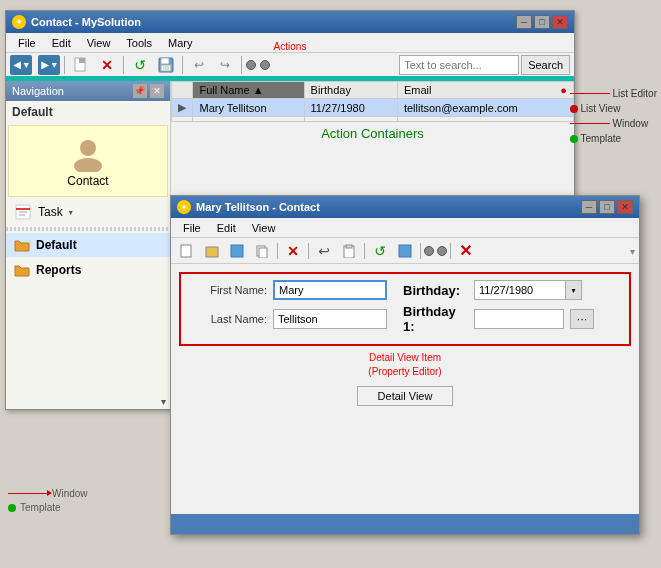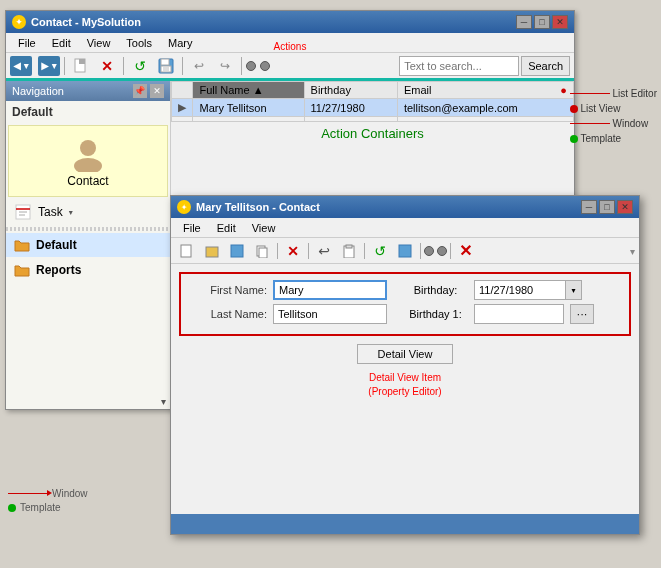--- a/index.html
+++ b/index.html
@@ -92,21 +92,21 @@
     .menu-item {
       padding: 2px 8px;
       font-size: 11px;
       cursor: pointer;
       text-align: center;
     }
 
     
     .toolbar {
       background: #f0f0f0;
-      border-bottom: 3px solid #14b8a6;
+      border-bottom: 5px solid #14b8a6;
       display: flex;
       align-items: center;
       height: 28px;
       padding: 2px 4px;
       gap: 2px;
       position: relative;
     }
 
     .toolbar-btn {
       width: 24px;
@@ -393,22 +393,23 @@
 
     .form-right {
       display: flex;
       align-items: center;
       gap: 6px;
       margin-left: 10px;
     }
 
     .form-right-label {
       width: 65px;
-      font-size: 11px;
-      text-align: center;
+      font-size: 13px;
+      text-align: left;
+      font-weight: bold;
     }
 
     .detail-view-btn {
       display: block;
       margin: 6px auto;
       padding: 3px 20px;
       background: #f0f0f0;
       border: 1px solid #aaa;
       font-size: 11px;
       cursor: pointer;
@@ -794,29 +795,29 @@
         <span class="form-label">Last Name:</span>
         <input class="form-input form-input-wide" type="text" value="Tellitson" style="">
         <div class="form-right">
           <span class="form-right-label">Birthday 1:</span>
           <input class="form-input" style="width: 90px;" type="text" value="">
           <button class="ellipsis-btn">···</button>
         </div>
       </div>
     </div>
 
-    <div style="text-align:center; margin-top:8px;">
-      <button class="detail-view-btn">Detail View</button>
-    </div>
-
     <div style="text-align:center; margin-top:4px;">
       <span style="color:red; font-size:10px;">Detail View Item</span>
       <br>
       <span style="color:red; font-size:10px;">(Property Editor)</span>
     </div>
+
+    <div style="text-align:center; margin-top:8px;">
+      <button class="detail-view-btn">Detail View</button>
+    </div>
   </div>
 
   <div class="detail-bottom-bar"></div>
 </div>
 
 <div style="position:absolute; bottom:55px; left:8px; font-size:10px; color:#555;">
   <div style="display:flex; align-items:center; gap:4px; margin-bottom:3px;">
     <div style="width:40px; height:1px; background:#cc0000; position:relative;">
       <div style="position:absolute;right:-4px;top:-3px;border-left:5px solid #cc0000;border-top:3px solid transparent;border-bottom:3px solid transparent;"></div>
     </div>

